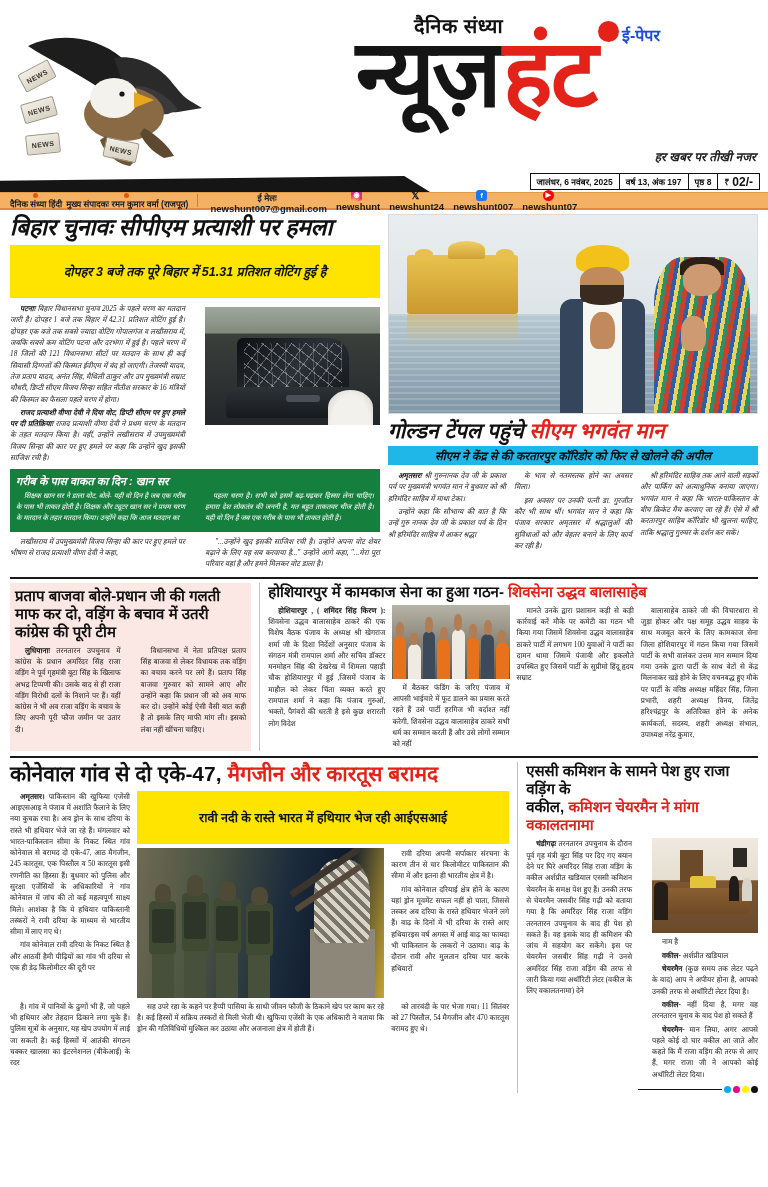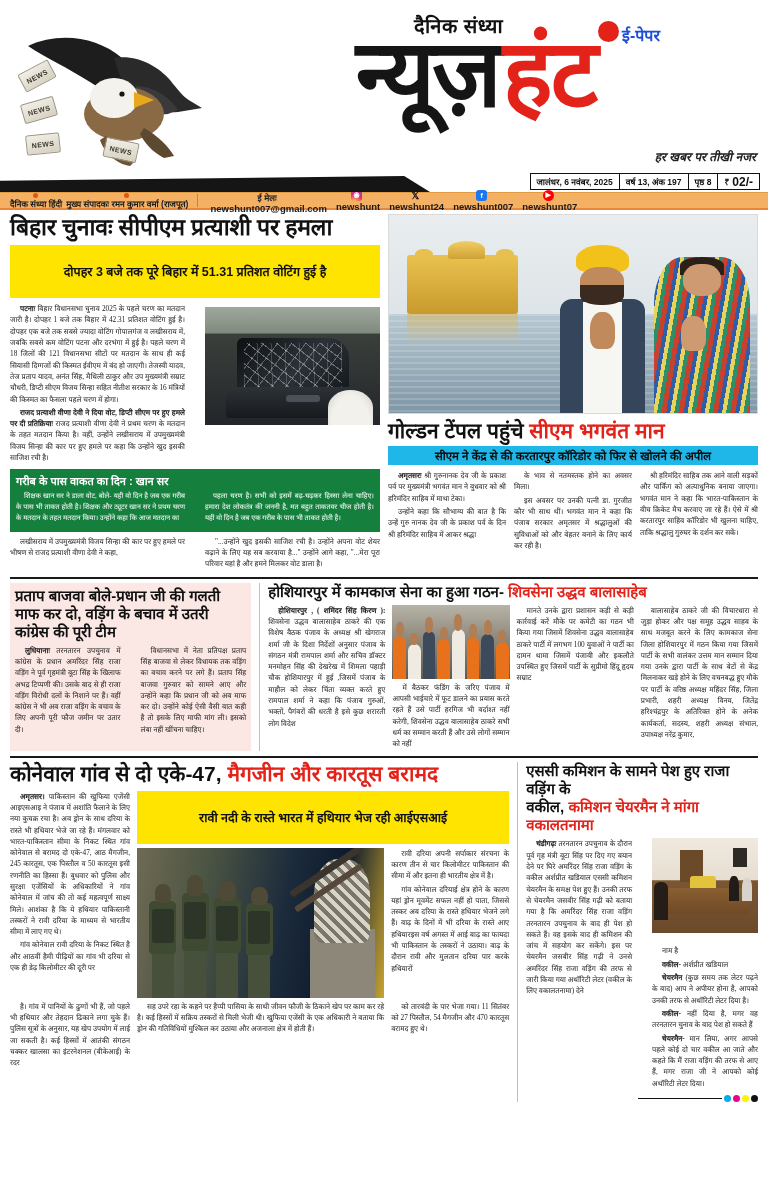--- a/index.html
+++ b/index.html
@@ -183,21 +183,21 @@
     font-family: "Liberation Serif", serif;
     hyphens: auto;
   }
   .body-col b, .body-col strong { font-weight: bold; }
   .body-col p { margin-bottom: 2px; text-indent: 10px; }
 
   .cols-2 { display: grid; grid-template-columns: 1fr 1fr; gap: 20px; }
   .cols-3 { display: grid; grid-template-columns: 1fr 1fr 1fr; gap: 8px; }
 
   
-  .sec1 { display: flex; padding: 4px 10px 0 10px; gap: 8px; }
+  .sec1 { display: flex; padding: 4px 10px 0 10px; gap: 8px; font-style: italic; }
   .sec1-left  { width: 370px; }
   .sec1-right { width: 370px; }
 
   .car-photo { width: 100%; height: 118px; margin-top: 4px; position: relative; overflow: hidden; }
   .car-bg {
     position: absolute; inset: 0;
     background:
       linear-gradient(180deg,#9fa89c 0%, #7f8a7d 22%, #3a3f3b 23%, #23262a 100%);
   }
   .car-glass {
@@ -678,21 +678,21 @@
           <div class="office-photo">
             <div class="of-wall"></div>
             <div class="of-door"></div>
             <div class="of-pic"></div>
             <div class="of-sofa"></div>
             <div class="of-table"></div>
             <div class="of-chair"></div>
             <div class="of-p1"></div>
             <div class="of-p2"></div>
           </div>
-          <div class="body-col" style="margin-top:12px">
+          <div class="body-col" style="margin-top:3px">
             <p>नाम है</p>
             <p><span class="qa-b">वकील-</span><span> अर्शप्रीत खडियाल</span></p>
             <p><span class="qa-b">चेयरमैन</span><span> (कुछ समय तक लेटर पढ़ने के बाद) आप ने अपीयर होना है, आपको उनकी तरफ से अथॉरिटी लेटर दिया है।</span></p>
             <p><span class="qa-b">वकील-</span><span> नहीं दिया है, मगर वह तरनतारन चुनाव के बाद पेश हो सकते हैं</span></p>
             <p><span class="qa-b">चेयरमैन-</span><span> मान लिया, अगर आपसे पहले कोई दो चार वकील आ जाते और कहते कि मैं राजा वड़िंग की तरफ से आए हैं, मगर राजा जी ने आपको कोई अथॉरिटी लेटर दिया।</span></p>
           </div>
         </div>
       </div>
 
       <div class="cmyk">

